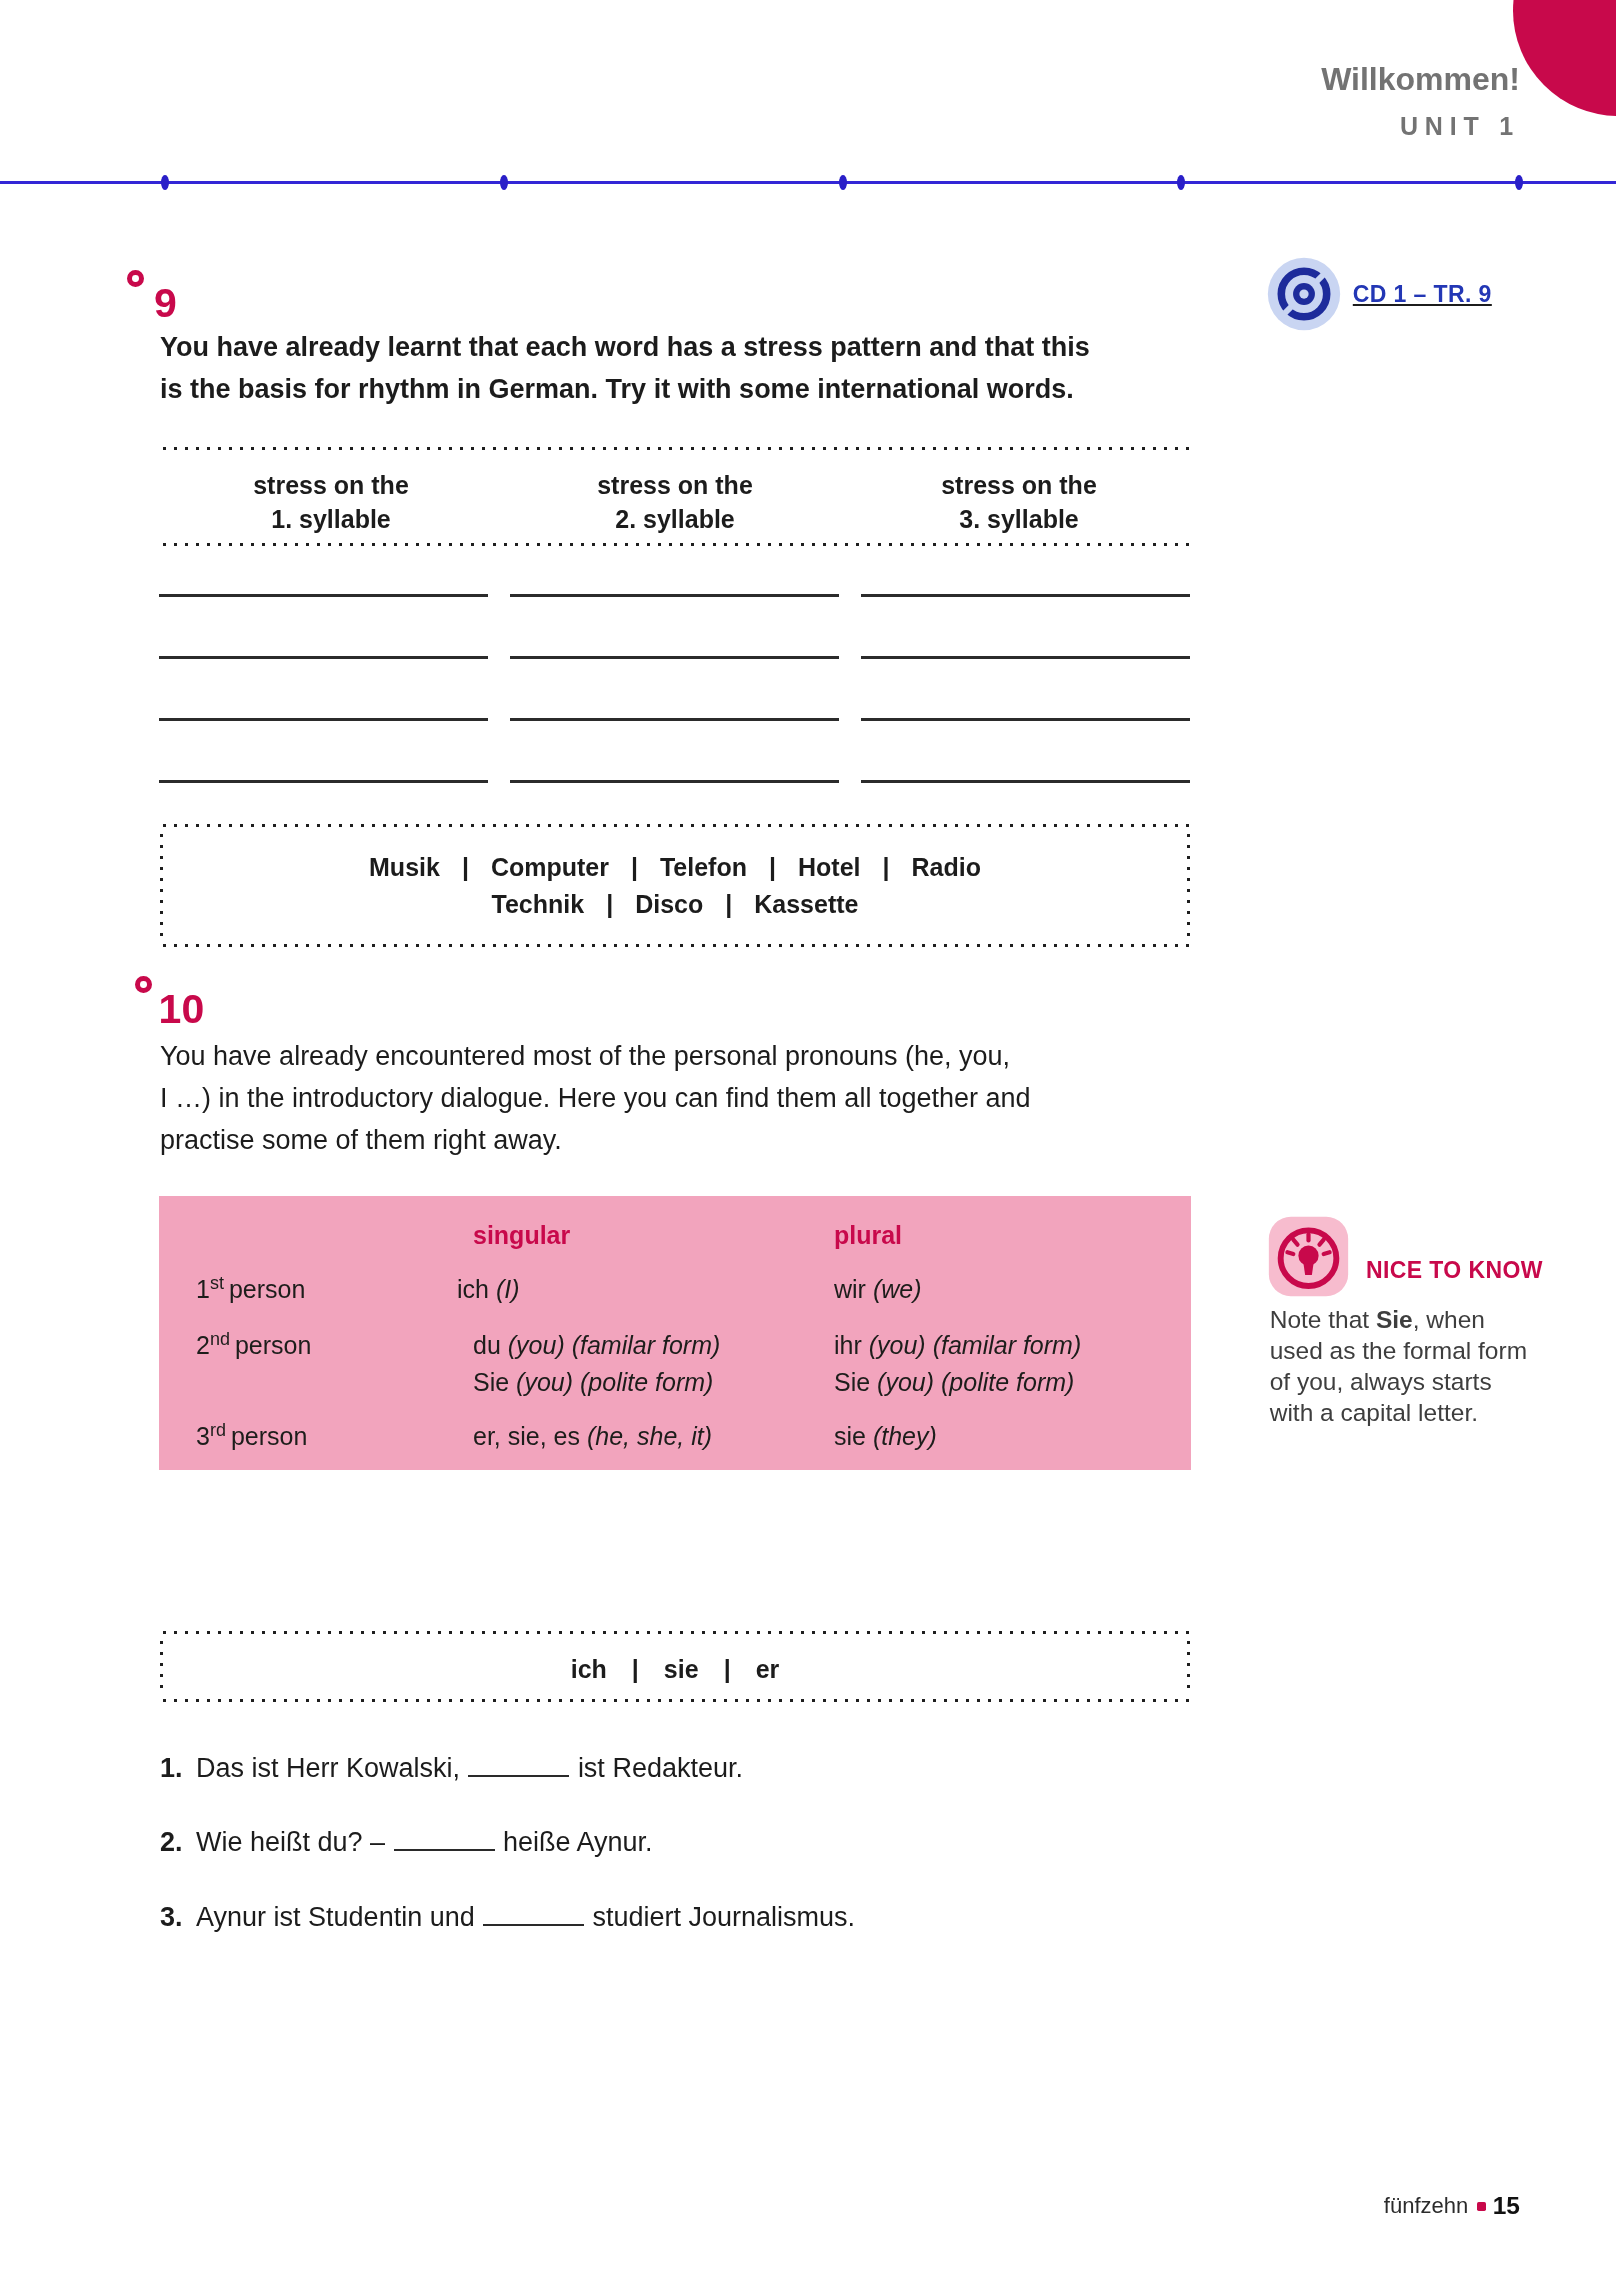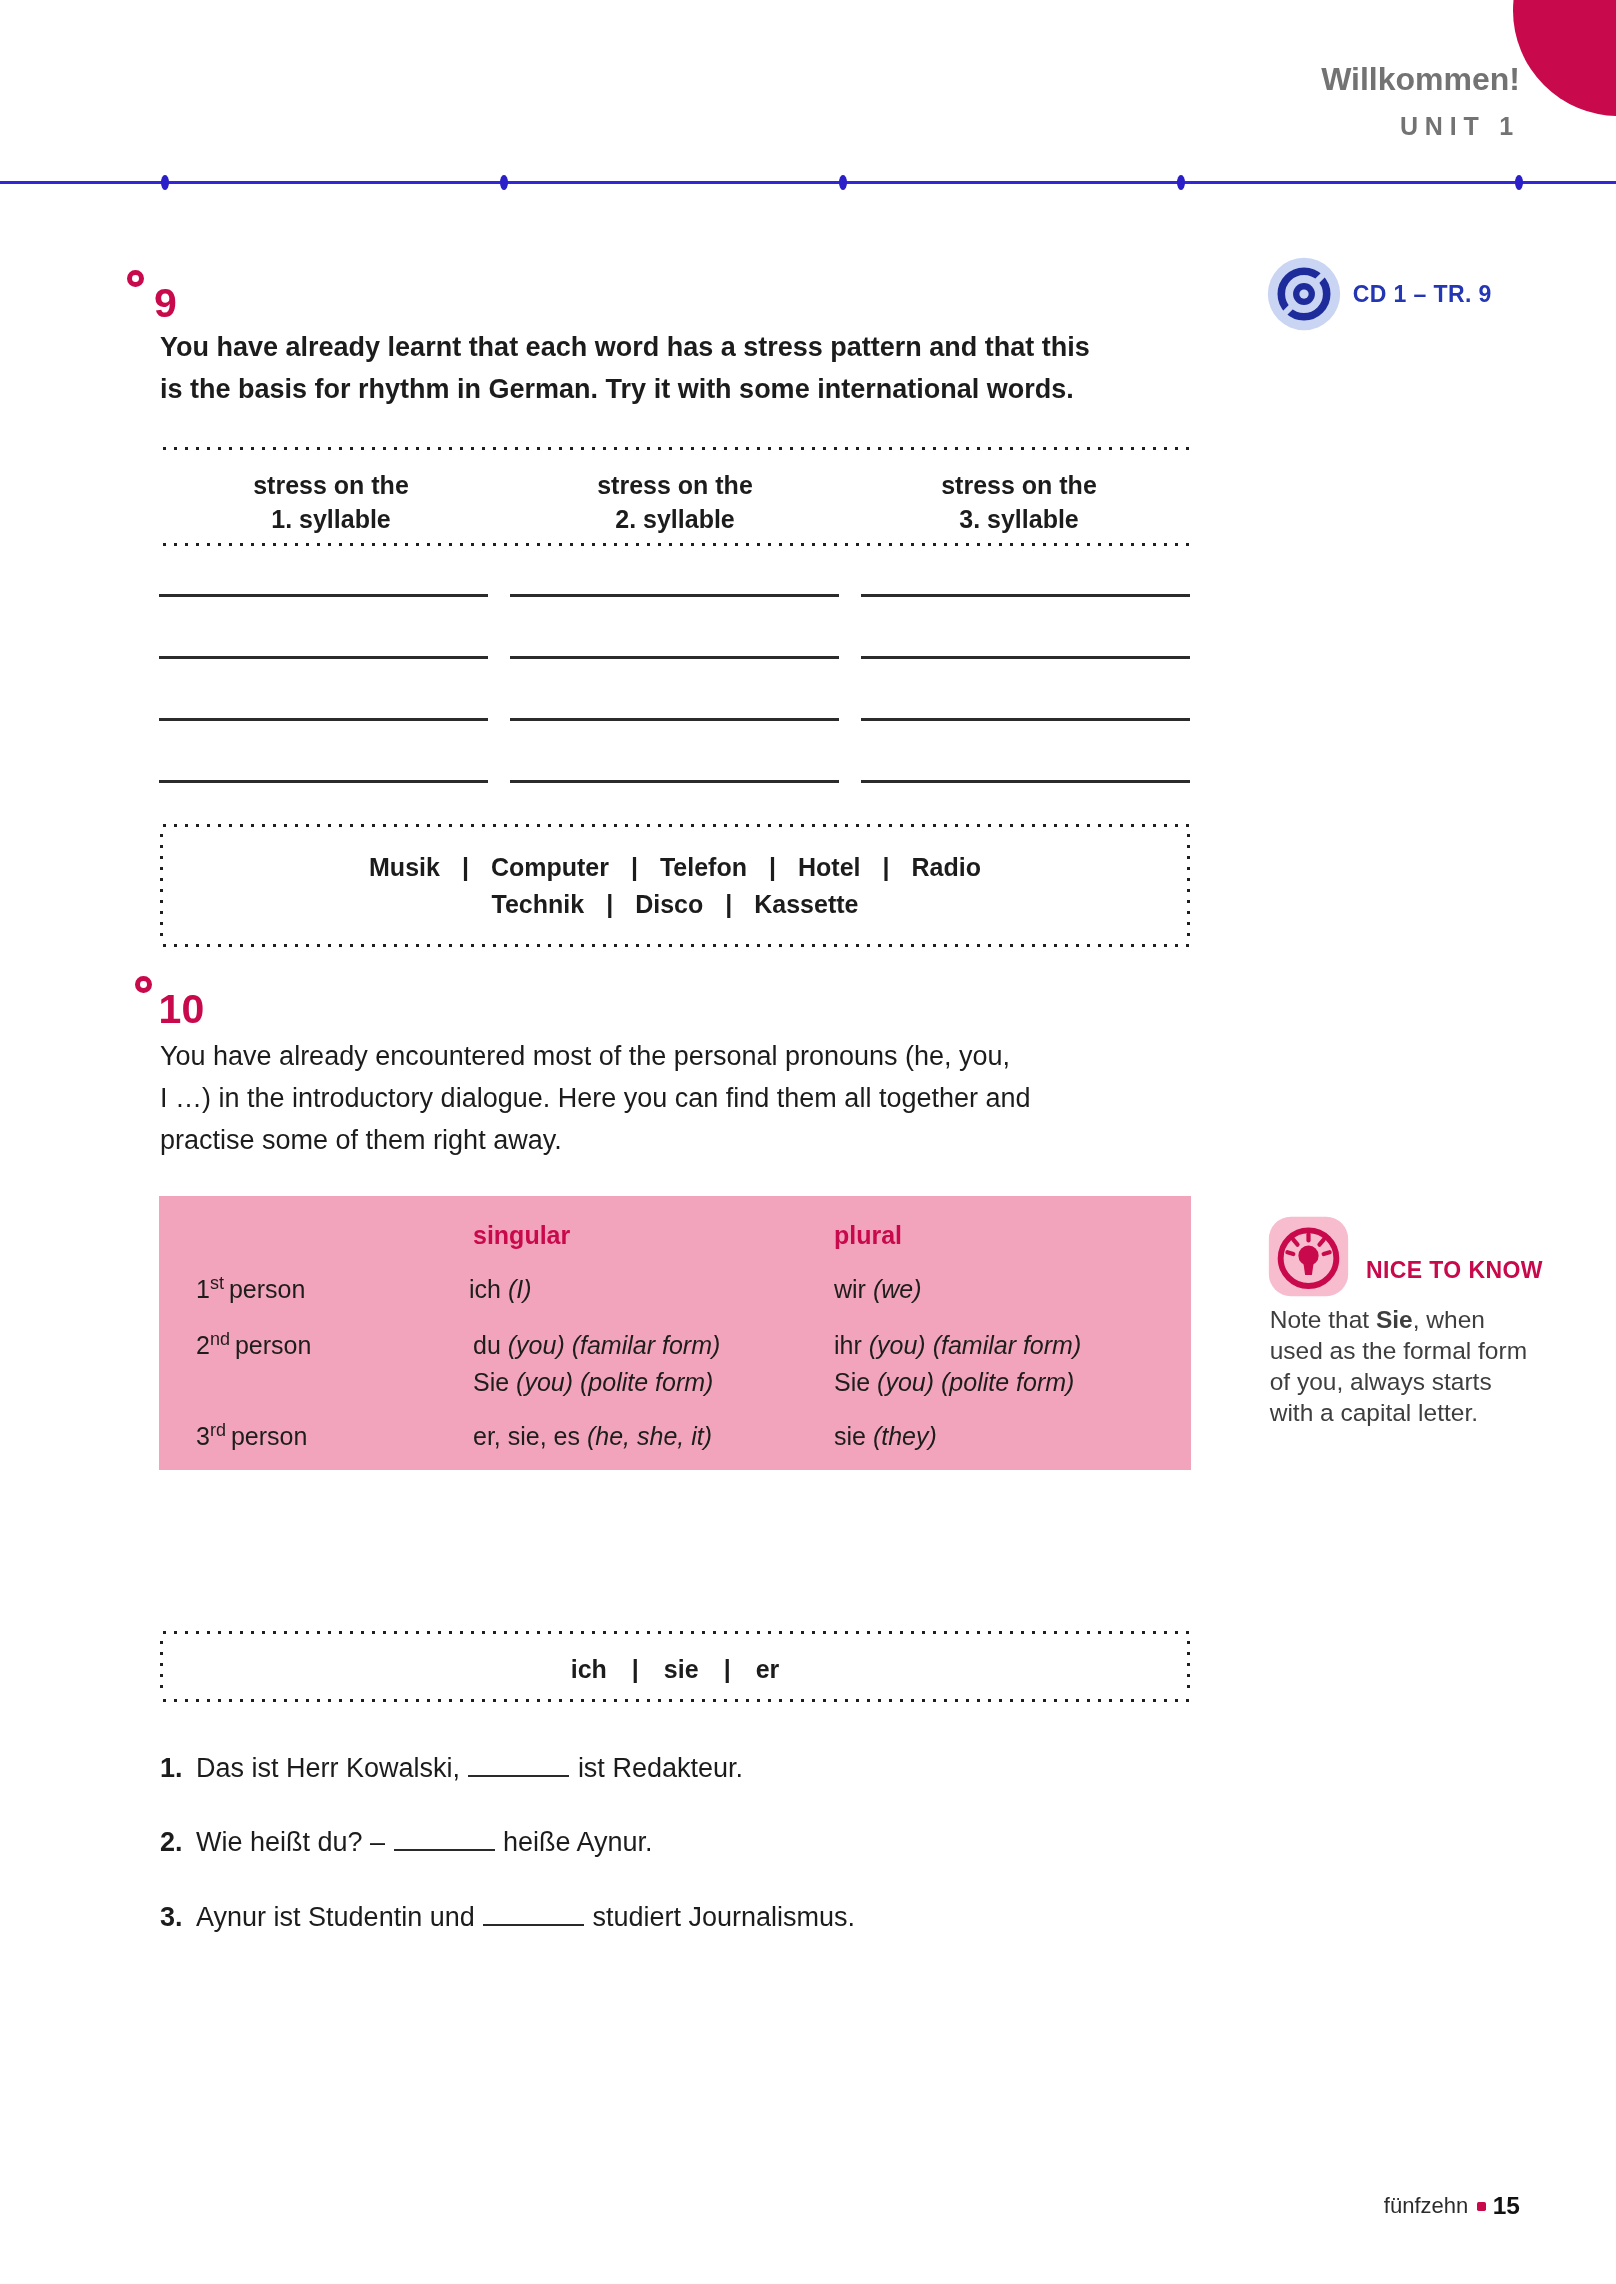--- a/index.html
+++ b/index.html
@@ -11,21 +11,21 @@
   .corner-circle { position:absolute; width:211px; height:211px; border-radius:50%;
     background:#C8094B; top:-95px; right:-108px; }
   
   .header-titles { position:absolute; top:61px; right:96px; text-align:right; color:#737373; }
   .unit-title { font-size:32px; font-weight:bold; }
   .unit-number { font-size:25px; font-weight:bold; letter-spacing:6.8px; margin-top:13.5px; }
   
   .top-rule { position:absolute; top:181px; left:0; width:100%; height:3.4px; background:#3326D6; }
   .rule-dot { position:absolute; top:-5.9px; width:7.6px; height:15px; border-radius:50%; background:#2A1FC8; }
   
-  .audio { position:absolute; left:1267px; top:257px; display:flex; align-items:center; }
+  .audio { position:absolute; left:1267px; top:257px; display:flex; align-items:center;text-decoration:underline; }
   .audio-label { margin-left:11.8px; color:#2337B5; font-weight:bold; font-size:23px; letter-spacing:0.4px; }
   
   .marker { position:absolute; }
   .marker .ring { position:absolute; width:6.8px; height:6.8px; border:5.9px solid #C8094B; border-radius:50%; }
   .marker .num { position:absolute; font-weight:800; font-size:41px; color:#C8094B; }
   
   .ex-paragraph { position:absolute; left:160px; width:1047px; font-size:27px; line-height:42px; color:#1c1c1c; }
   .ex-paragraph span { display:block; }
   
   .dh { position:absolute; left:0; right:0; height:5px;
@@ -180,21 +180,21 @@
     <span>You have already encountered most of the personal pronouns (he, you,</span>
     <span>I …) in the introductory dialogue. Here you can find them all together and</span>
     <span>practise some of them right away.</span>
   </div>
 
   <div class="ptable">
     <div class="pt-abs pt-head" style="left:314px; top:25px;">singular</div>
     <div class="pt-abs pt-head" style="left:675px; top:25px;">plural</div>
 
     <div class="pt-abs" style="left:37px; top:79px;"><span>1</span><sup class="ord">st</sup><span class="pt-label-word">person</span></div>
-    <div class="pt-abs" style="left:310px; top:79px;"><span>ich </span><span class="it">(I)</span></div>
+    <div class="pt-abs" style="left:298px; top:79px;"><span>ich </span><span class="it">(I)</span></div>
     <div class="pt-abs" style="left:675px; top:79px;"><span>wir </span><span class="it">(we)</span></div>
 
     <div class="pt-abs" style="left:37px; top:135px;"><span>2</span><sup class="ord">nd</sup><span class="pt-label-word">person</span></div>
     <div class="pt-abs" style="left:314px; top:135px;"><span>du </span><span class="it">(you) (familar form)</span></div>
     <div class="pt-abs" style="left:314px; top:172px;"><span>Sie </span><span class="it">(you) (polite form)</span></div>
     <div class="pt-abs" style="left:675px; top:135px;"><span>ihr </span><span class="it">(you) (familar form)</span></div>
     <div class="pt-abs" style="left:675px; top:172px;"><span>Sie </span><span class="it">(you) (polite form)</span></div>
 
     <div class="pt-abs" style="left:37px; top:226px;"><span>3</span><sup class="ord">rd</sup><span class="pt-label-word">person</span></div>
     <div class="pt-abs" style="left:314px; top:226px;"><span>er, sie, es </span><span class="it">(he, she, it)</span></div>

